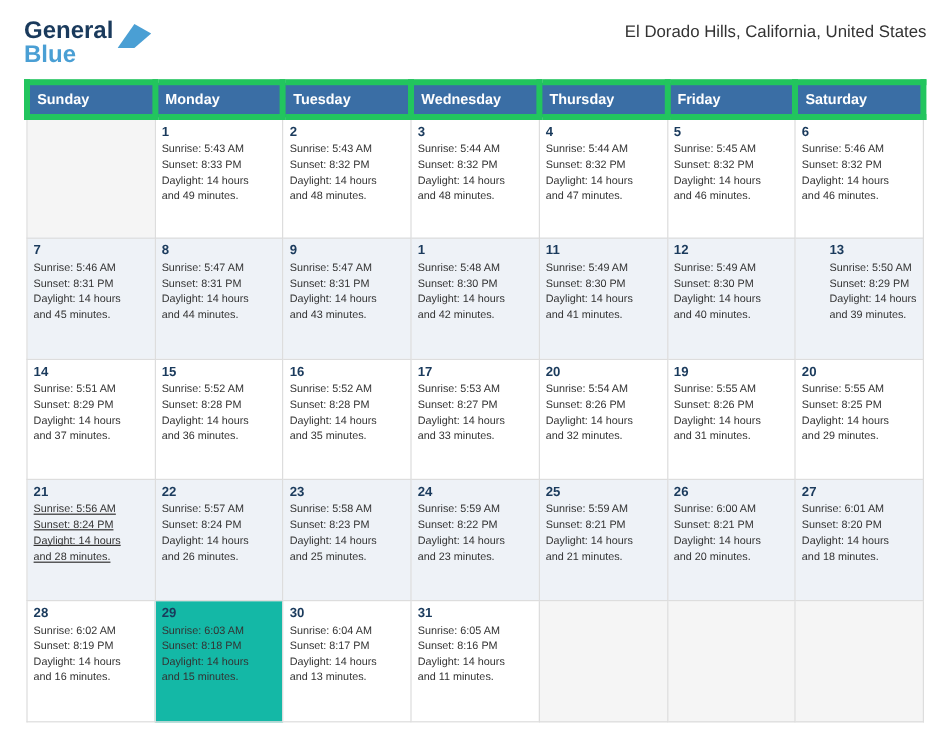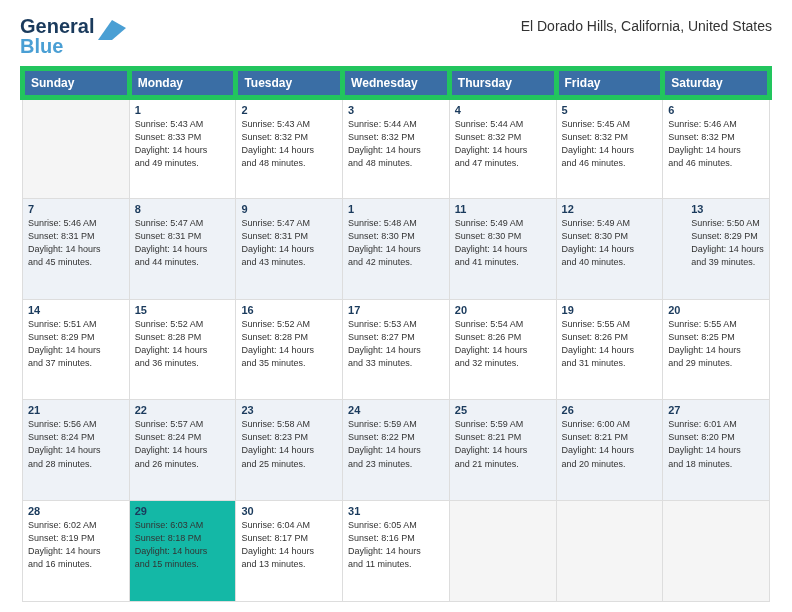--- a/index.html
+++ b/index.html
@@ -262,21 +262,21 @@
             <span class="day-num">20</span>
             <div class="day-info" style="white-space: pre-line;">Sunrise: 5:55 AM
 Sunset: 8:25 PM
 Daylight: 14 hours
 and 29 minutes.</div>
           </td>
         </tr>
         <tr>
           <td style="background-color: rgb(238, 242, 247);">
             <span class="day-num">21</span>
-            <div class="day-info" style="white-space: pre-line;">Sunrise: 5:56 AM
+            <div class="day-info" style="white-space: pre-line; text-decoration: underline;">Sunrise: 5:56 AM
 Sunset: 8:24 PM
 Daylight: 14 hours
 and 28 minutes.</div>
           </td>
           <td style="background-color: rgb(238, 242, 247);">
             <span class="day-num">22</span>
             <div class="day-info" style="white-space: pre-line;">Sunrise: 5:57 AM
 Sunset: 8:24 PM
 Daylight: 14 hours
 and 26 minutes.</div>

